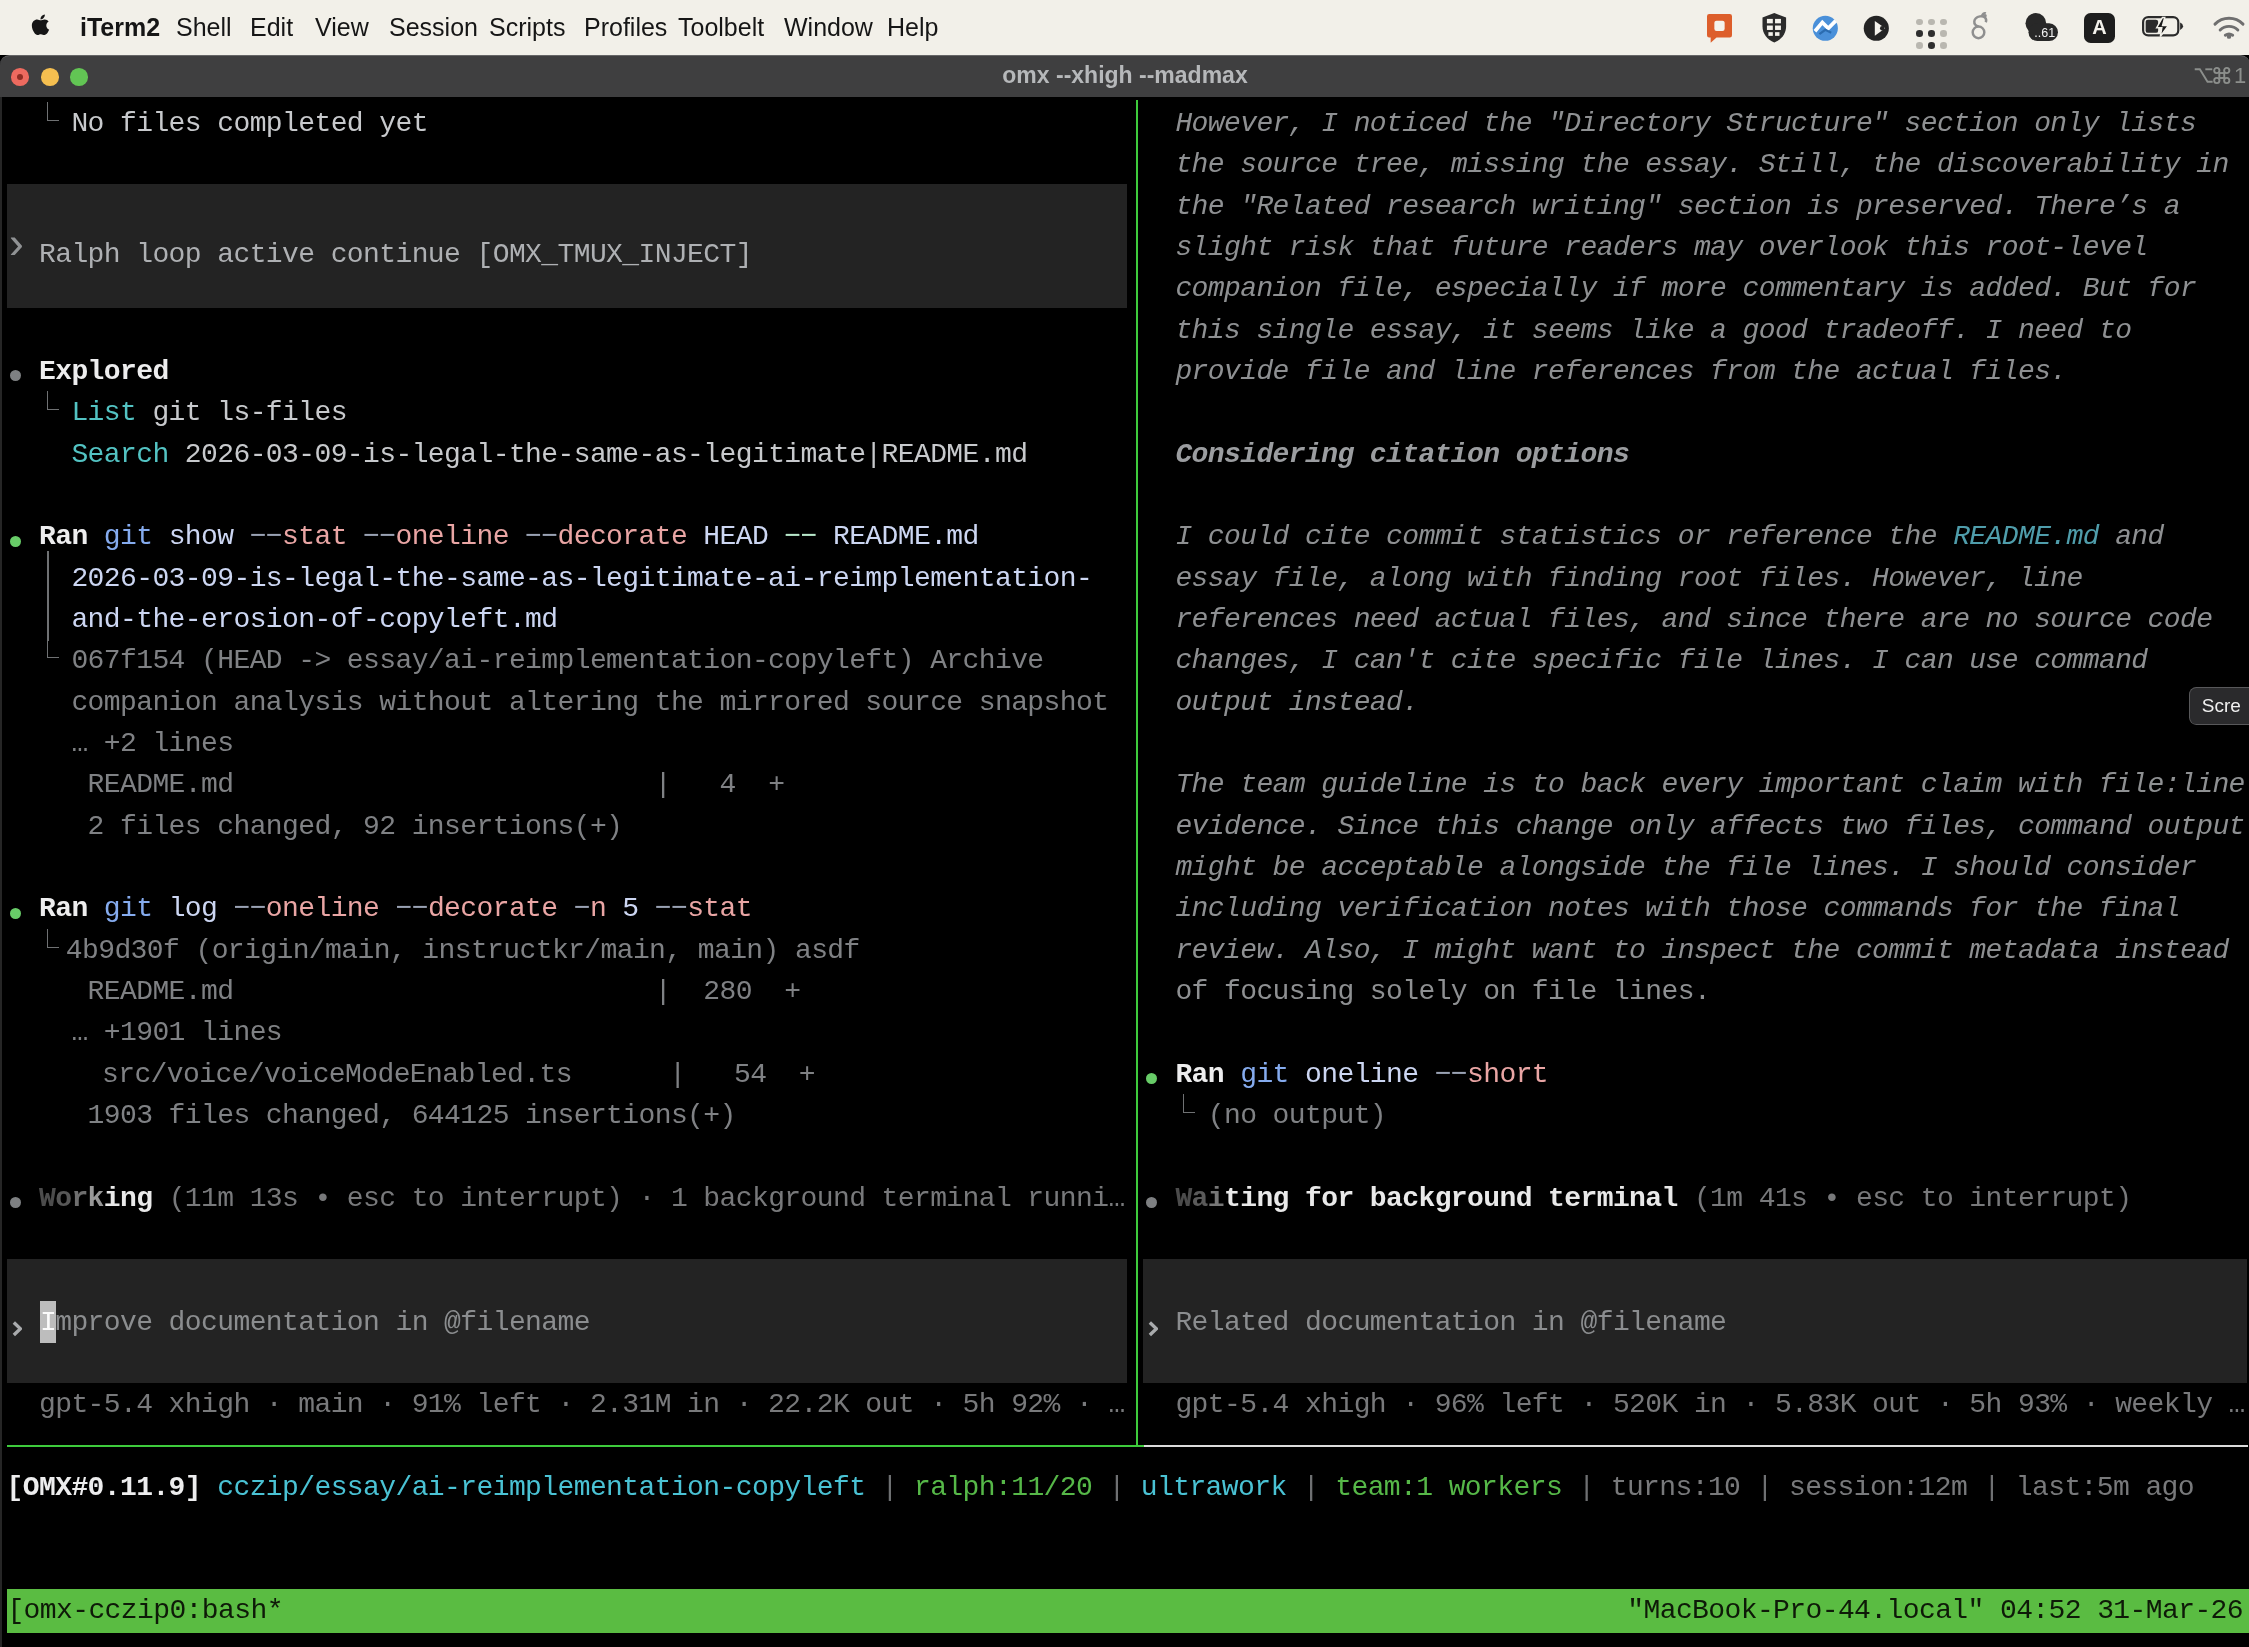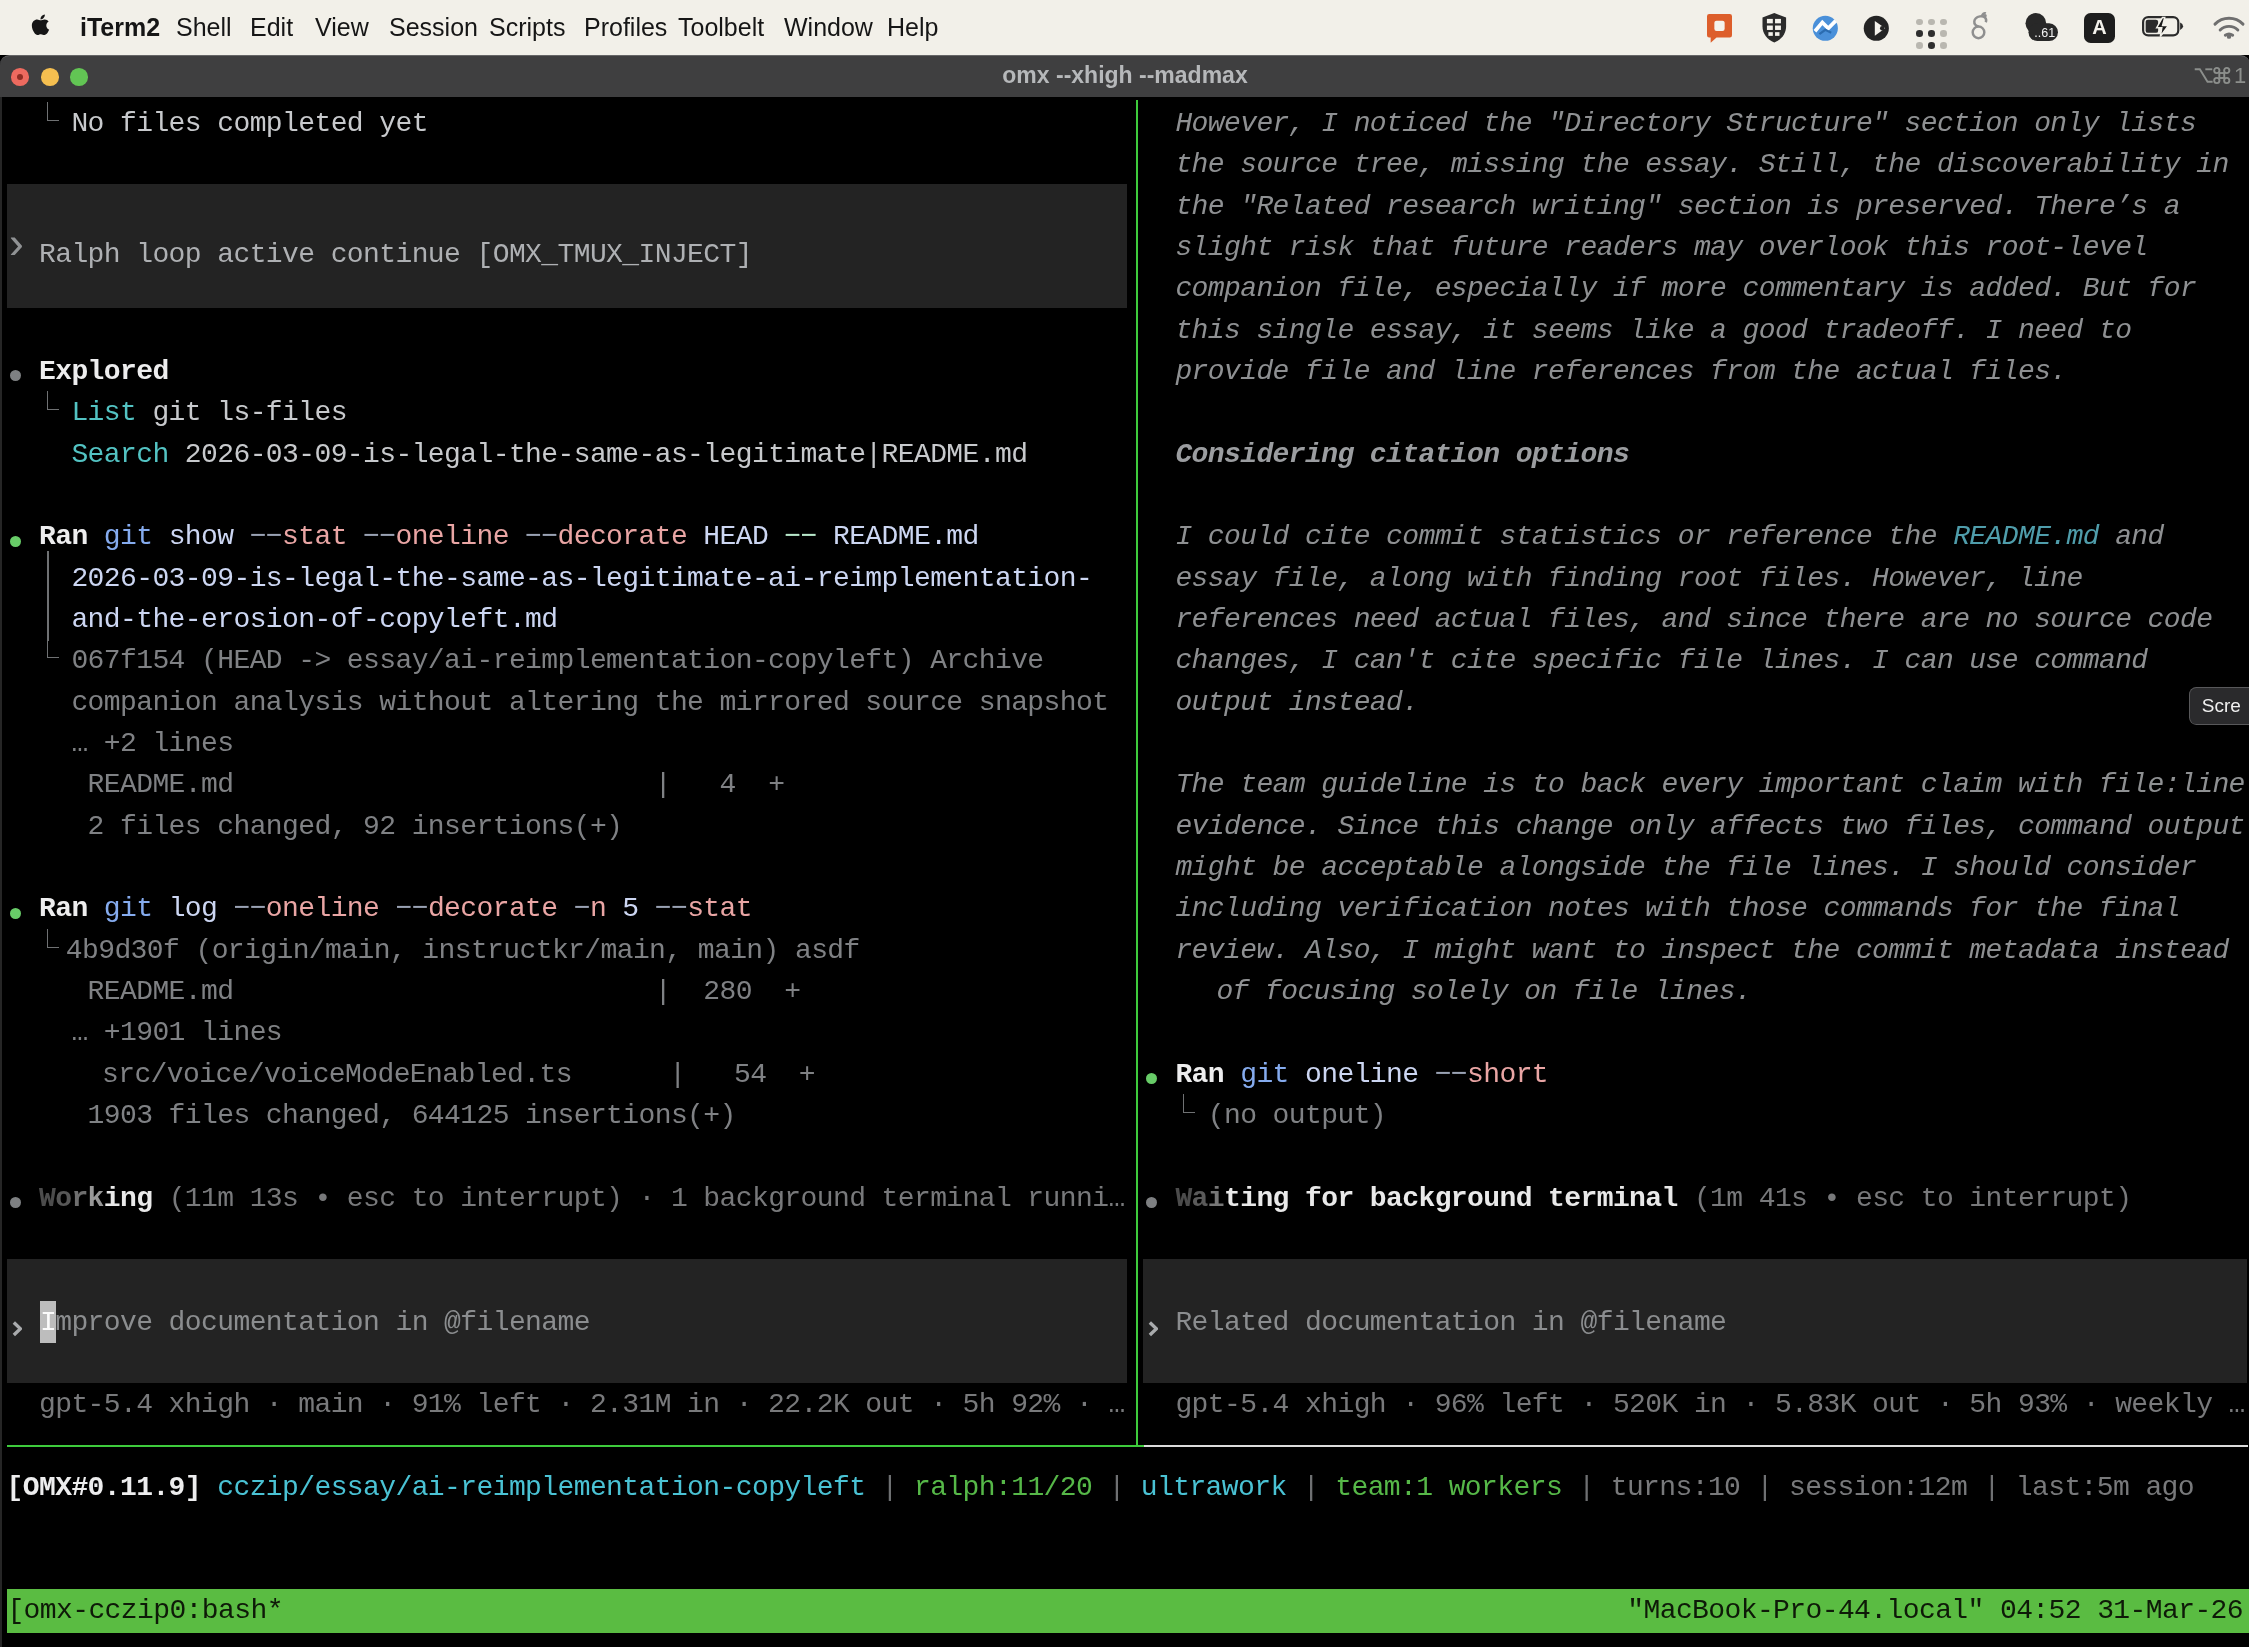--- a/index.html
+++ b/index.html
@@ -145,21 +145,21 @@
 <div class="r" style="left:1143px;top:516px;font-style:italic;">  <span style="color:#8e9092">I could cite commit statistics or reference the </span><span style="color:#4f9dab">README.md</span> <span style="color:#8e9092">and</span></div>
 <div class="r" style="left:1143px;top:558px;font-style:italic;">  <span style="color:#8e9092">essay file, along with finding root files. However, line</span></div>
 <div class="r" style="left:1143px;top:599px;font-style:italic;">  <span style="color:#8e9092">references need actual files, and since there are no source code</span></div>
 <div class="r" style="left:1143px;top:640px;font-style:italic;">  <span style="color:#8e9092">changes, I can't cite specific file lines. I can use command</span></div>
 <div class="r" style="left:1143px;top:682px;font-style:italic;">  <span style="color:#8e9092">output instead.</span></div>
 <div class="r" style="left:1143px;top:764px;font-style:italic;">  <span style="color:#8e9092">The team guideline is to back every important claim with file:line</span></div>
 <div class="r" style="left:1143px;top:806px;font-style:italic;">  <span style="color:#8e9092">evidence. Since this change only affects two files, command output</span></div>
 <div class="r" style="left:1143px;top:847px;font-style:italic;">  <span style="color:#8e9092">might be acceptable alongside the file lines. I should consider</span></div>
 <div class="r" style="left:1143px;top:888px;font-style:italic;">  <span style="color:#8e9092">including verification notes with those commands for the final</span></div>
 <div class="r" style="left:1143px;top:930px;font-style:italic;">  <span style="color:#8e9092">review. Also, I might want to inspect the commit metadata instead</span></div>
-<div class="r" style="left:1184px;top:971px;font-style:italic;">  <span style="color:#8e9092">of focusing solely on file lines.</span></div>
+<div class="r" style="left:1143px;top:971px;">  <span style="color:#8e9092">of focusing solely on file lines.</span></div>
 <div class="r" style="left:1143px;top:1054px;">  <span style="color:#ededee;font-weight:700">Ran</span> <span style="color:#85abee">git</span> <span style="color:#ccd6f2">oneline</span> <span style="color:#9aa2b4">−−</span><span style="color:#e9a5a4">short</span></div>
 <div class="r" style="left:1143px;top:1095px;">    <span style="color:#7f8184">(no output)</span></div>
 <div class="r" style="left:1143px;top:1178px;">  <span style="color:#4c4c4c;font-weight:700">W</span><span style="color:#5a5a5a;font-weight:700">a</span><span style="color:#777777;font-weight:700">i</span><span style="color:#e9e9e9;font-weight:700">ting for background terminal</span> <span style="color:#78797b">(1m 41s • esc to interrupt)</span></div>
 <div class="r" style="left:1143px;top:1302px;">  <span style="color:#8b8d8f">Related documentation in @filename</span></div>
 <div class="r" style="left:1143px;top:1384px;">  <span style="color:#78797b">gpt-5.4 xhigh · 96% left · 520K in · 5.83K out · 5h 93% · weekly …</span></div>
 <div class="r" style="left:6.6px;top:1467px;"><span style="color:#ededee;font-weight:700">[OMX#0.11.9]</span> <span style="color:#4ac2d4">cczip/essay/ai-reimplementation-copyleft</span> <span style="color:#6e7072">|</span> <span style="color:#56b848">ralph:11/20</span> <span style="color:#6e7072">|</span> <span style="color:#4ac2d4">ultrawork</span> <span style="color:#6e7072">|</span> <span style="color:#56b848">team:1 workers</span> <span style="color:#6e7072">|</span> <span style="color:#78797b">turns:10</span> <span style="color:#6e7072">|</span> <span style="color:#78797b">session:12m</span> <span style="color:#6e7072">|</span> <span style="color:#78797b">last:5m ago</span></div>
 <div style="position:absolute;left:47px;top:102px;width:11.8px;height:19px;border-left:1.9px solid #6f7173;border-bottom:1.9px solid #6f7173"></div>
 <div style="position:absolute;left:47px;top:391px;width:11.8px;height:19px;border-left:1.9px solid #6f7173;border-bottom:1.9px solid #6f7173"></div>
 <div style="position:absolute;left:47px;top:639px;width:11.8px;height:19px;border-left:1.9px solid #6f7173;border-bottom:1.9px solid #6f7173"></div>
 <div style="position:absolute;left:47px;top:929px;width:11.8px;height:19px;border-left:1.9px solid #6f7173;border-bottom:1.9px solid #6f7173"></div>

